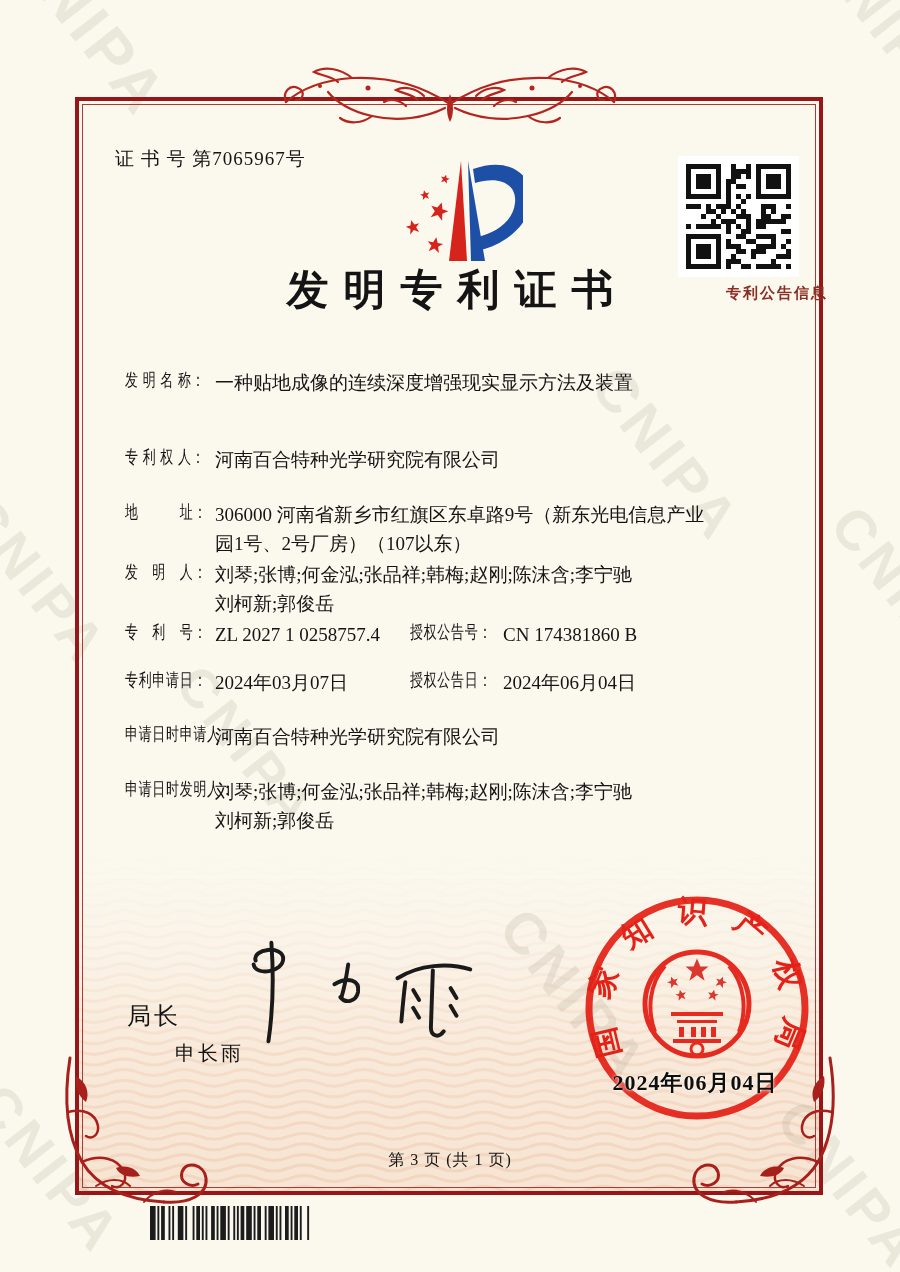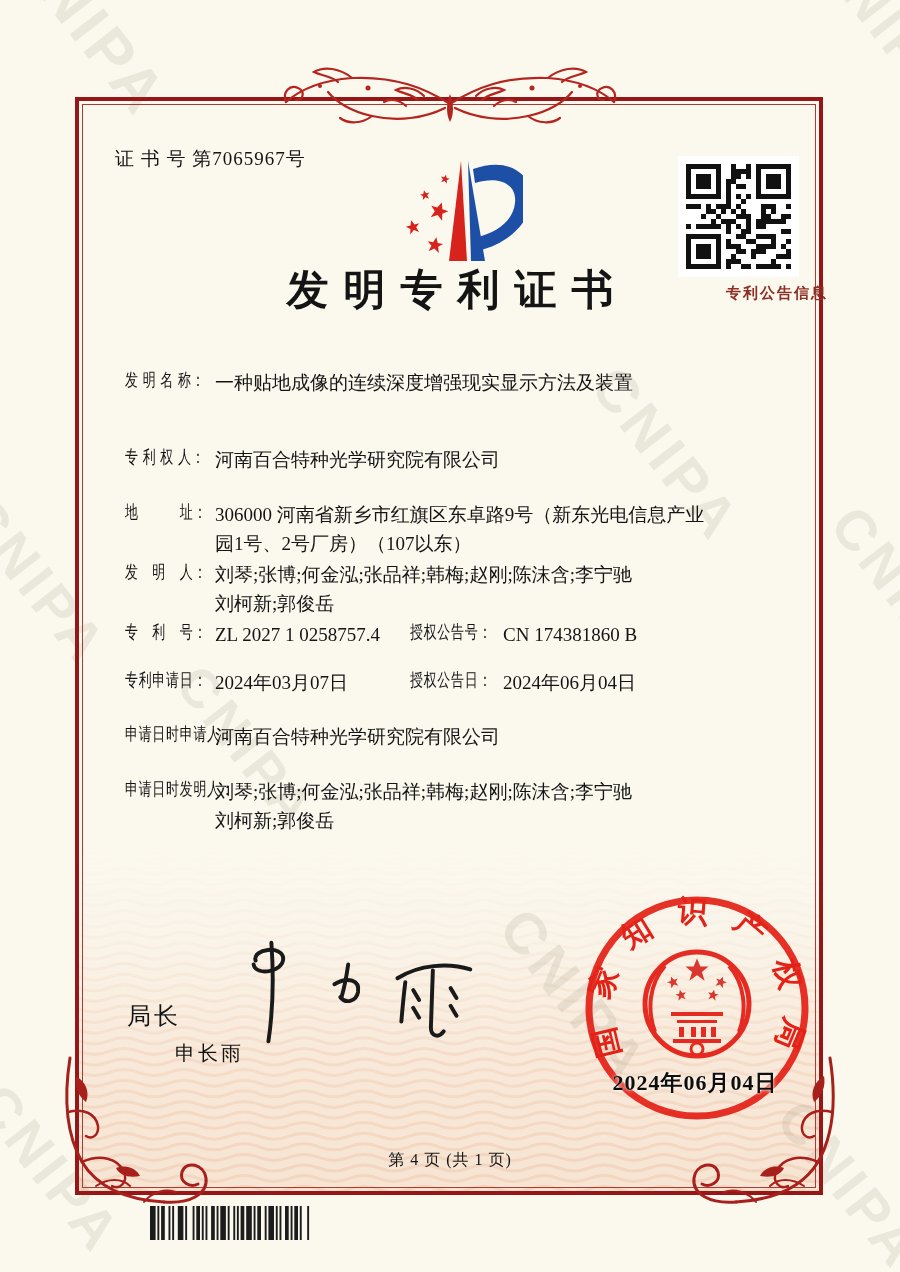--- a/index.html
+++ b/index.html
@@ -514,21 +514,21 @@
         <rect x="110" y="135" width="5" height="10"></rect>
         <rect x="120" y="135" width="5" height="10"></rect>
         <rect x="130" y="135" width="5" height="10"></rect>
         <rect x="92" y="147" width="48" height="4"></rect>
       </g>
       <circle cx="116" cy="157" r="6" fill="none" stroke="#E3170D" stroke-width="3"></circle>
     </g>
   </svg>
   <div class="seal-date">2024年06月04日</div>
 
-  <div class="page-num">第 4 页 (共 1 页)</div>
+  <div class="page-num">第 3 页 (共 1 页)</div>
   <svg class="barcode" id="barcode" viewBox="0 0 170 34" xmlns="http://www.w3.org/2000/svg">
       <rect x="0.0" y="0" width="5.6" height="34" fill="#1c1c1c"></rect>
       <rect x="7.4" y="0" width="1.9" height="34" fill="#1c1c1c"></rect>
       <rect x="11.1" y="0" width="3.7" height="34" fill="#1c1c1c"></rect>
       <rect x="18.5" y="0" width="1.9" height="34" fill="#1c1c1c"></rect>
       <rect x="22.2" y="0" width="1.9" height="34" fill="#1c1c1c"></rect>
       <rect x="27.8" y="0" width="5.6" height="34" fill="#1c1c1c"></rect>
       <rect x="35.2" y="0" width="1.9" height="34" fill="#1c1c1c"></rect>
       <rect x="42.6" y="0" width="1.9" height="34" fill="#1c1c1c"></rect>
       <rect x="46.3" y="0" width="3.7" height="34" fill="#1c1c1c"></rect>

